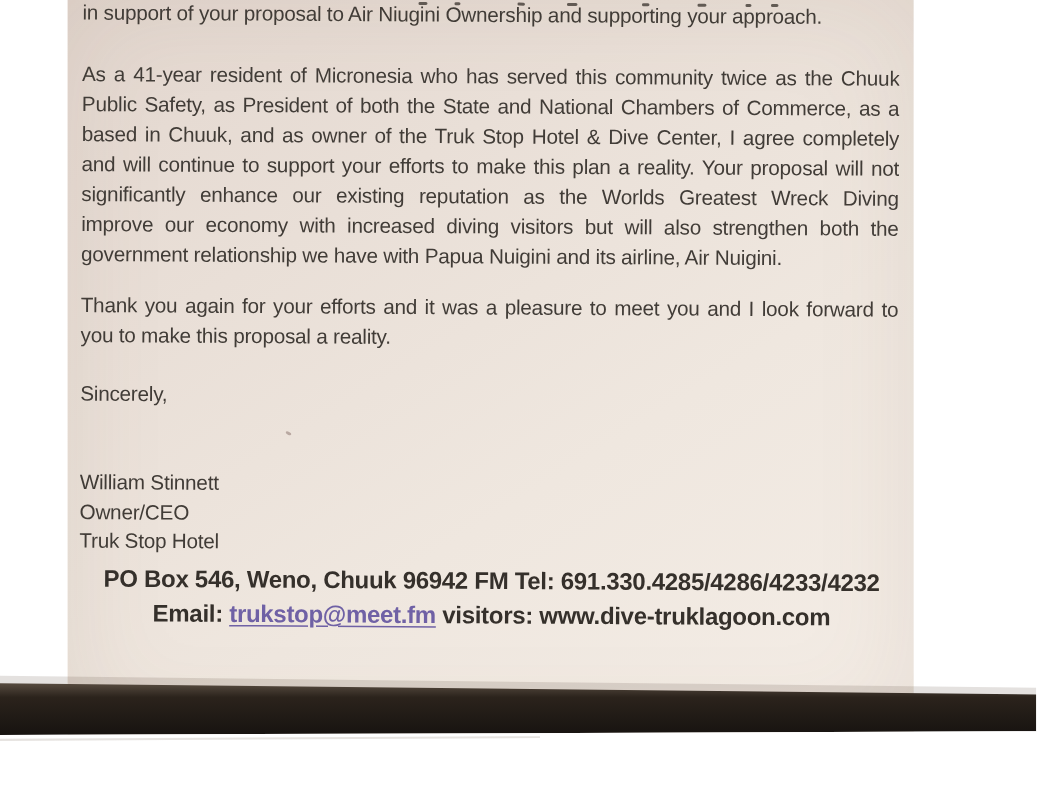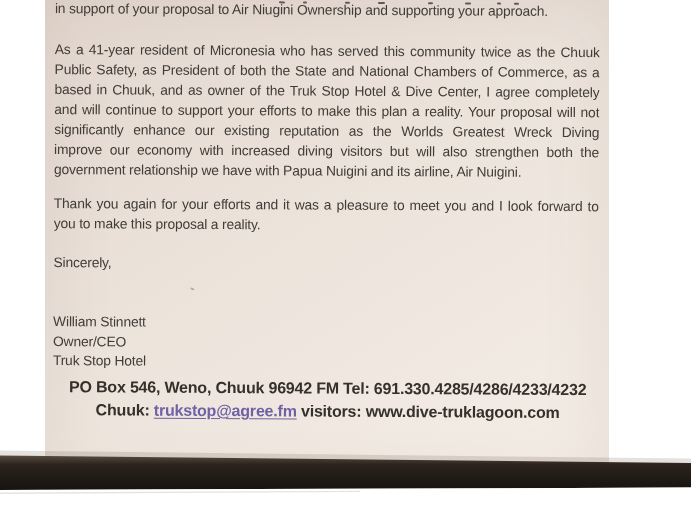--- a/index.html
+++ b/index.html
@@ -122,22 +122,22 @@
       <div class="bline" style="top:214px;">you to make this proposal a reality.</div>
 
       <div class="bline" style="top:253px;">Sincerely,</div>
 
       <div class="bline" style="top:312px;">William Stinnett</div>
       <div class="bline" style="top:332px;">Owner/CEO</div>
       <div class="bline" style="top:351px;">Truk Stop Hotel</div>
 
       <div class="footer-line" style="top:376px;">PO Box 546, Weno, Chuuk 96942 FM Tel: 691.330.4285/4286/4233/4232</div>
       <div class="footer-line" style="top:399px;">
-        <span>Chuuk:</span>
-        <span class="email-link">trukstop@agree.fm</span>
+        <span>Email:</span>
+        <span class="email-link">trukstop@meet.fm</span>
         <span>visitors:</span>
         <span>www.dive-truklagoon.com</span>
       </div>
 
     </div>
   </div>
 
   <svg class="edge-svg" width="691" height="528" viewBox="0 0 691 528">
     <defs>
       <linearGradient id="barGrad" x1="0" y1="455" x2="0" y2="490" gradientUnits="userSpaceOnUse">

